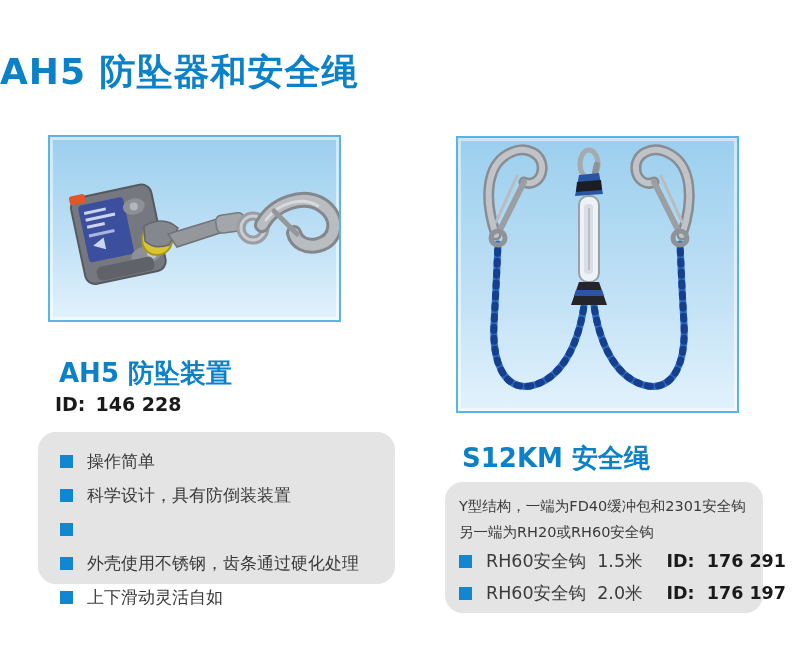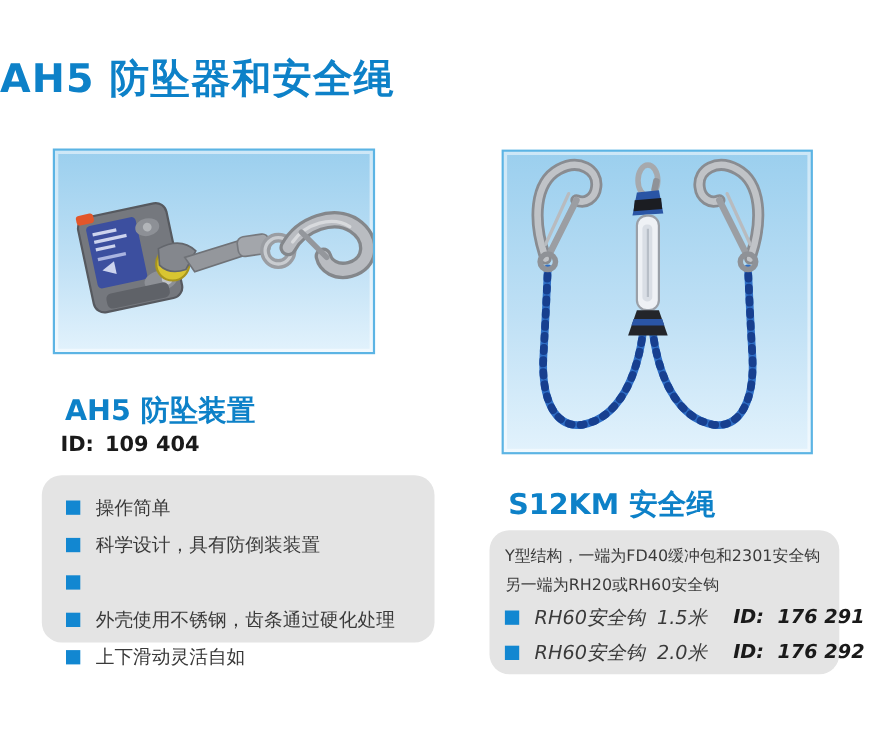--- a/index.html
+++ b/index.html
@@ -24,21 +24,21 @@
   .idline .sp{display:inline-block;width:10px;}
 
   .panel{position:absolute;background:#e4e4e4;border-radius:18px;box-sizing:border-box;}
   .panel-left{left:38px;top:432px;width:357px;height:152px;padding:12px 12px 0 22px;}
   .panel-right{left:445px;top:482px;width:318px;height:131px;padding:11px 18px 0 14px;}
 
   .feature{display:flex;align-items:center;height:34px;font-size:17px;color:#3a3a3a;}
   .bullet{width:13px;height:13px;background:#1287d1;margin-right:14px;flex:0 0 13px;}
 
   .desc{margin:0;font-size:14.5px;line-height:26px;color:#3a3a3a;white-space:pre;}
-  .variant{display:flex;align-items:center;height:32px;font-size:17.5px;color:#3a3a3a;font-style:italic;}
+  .variant{display:flex;align-items:center;height:32px;font-size:17.5px;color:#3a3a3a;}
   .variant .label{white-space:pre;}
   .variant .vid{white-space:pre;font-weight:bold;color:#1a1a1a;margin-left:24px;}
 </style>
 </head>
 <body>
 
 <div class="page">
 
   <h1 class="title">AH5 防坠器和安全绳</h1>
 
@@ -110,21 +110,21 @@
       <line x1="131" y1="70" x2="131" y2="132" stroke="#b7bec7" stroke-width="2"></line>
 
       <path d="M121,144 L141,144 L149,167 L113,167 Z" fill="#23252a"></path>
       <path d="M118,152 L144,152 L146,158 L116,158 Z" fill="#2a55a5"></path>
     </svg>
   </div>
 
   <h2 class="prod-name name-left">AH5 防坠装置</h2>
 
   <div class="idline">
-    <span>ID:</span><span class="sp"></span><span>109 404</span>
+    <span>ID:</span><span class="sp"></span><span>146 228</span>
   </div>
 
   <div class="panel panel-left">
     <div class="feature">
       <span class="bullet"></span>
       <span>操作简单</span>
     </div>
     <div class="feature">
       <span class="bullet"></span>
       <span>科学设计，具有防倒装装置</span>
@@ -149,17 +149,17 @@
     <p class="desc">另一端为RH20或RH60安全钩</p>
 
     <div class="variant">
       <span class="bullet"></span>
       <span class="label">RH60安全钩  1.5米</span>
       <span class="vid"><span>ID:</span>&nbsp;&nbsp;<span>176 291</span></span>
     </div>
     <div class="variant">
       <span class="bullet"></span>
       <span class="label">RH60安全钩  2.0米</span>
-      <span class="vid"><span>ID:</span>&nbsp;&nbsp;<span>176 292</span></span>
+      <span class="vid"><span>ID:</span>&nbsp;&nbsp;<span>176 197</span></span>
     </div>
   </div>
 
 </div>
 
 </body></html>

